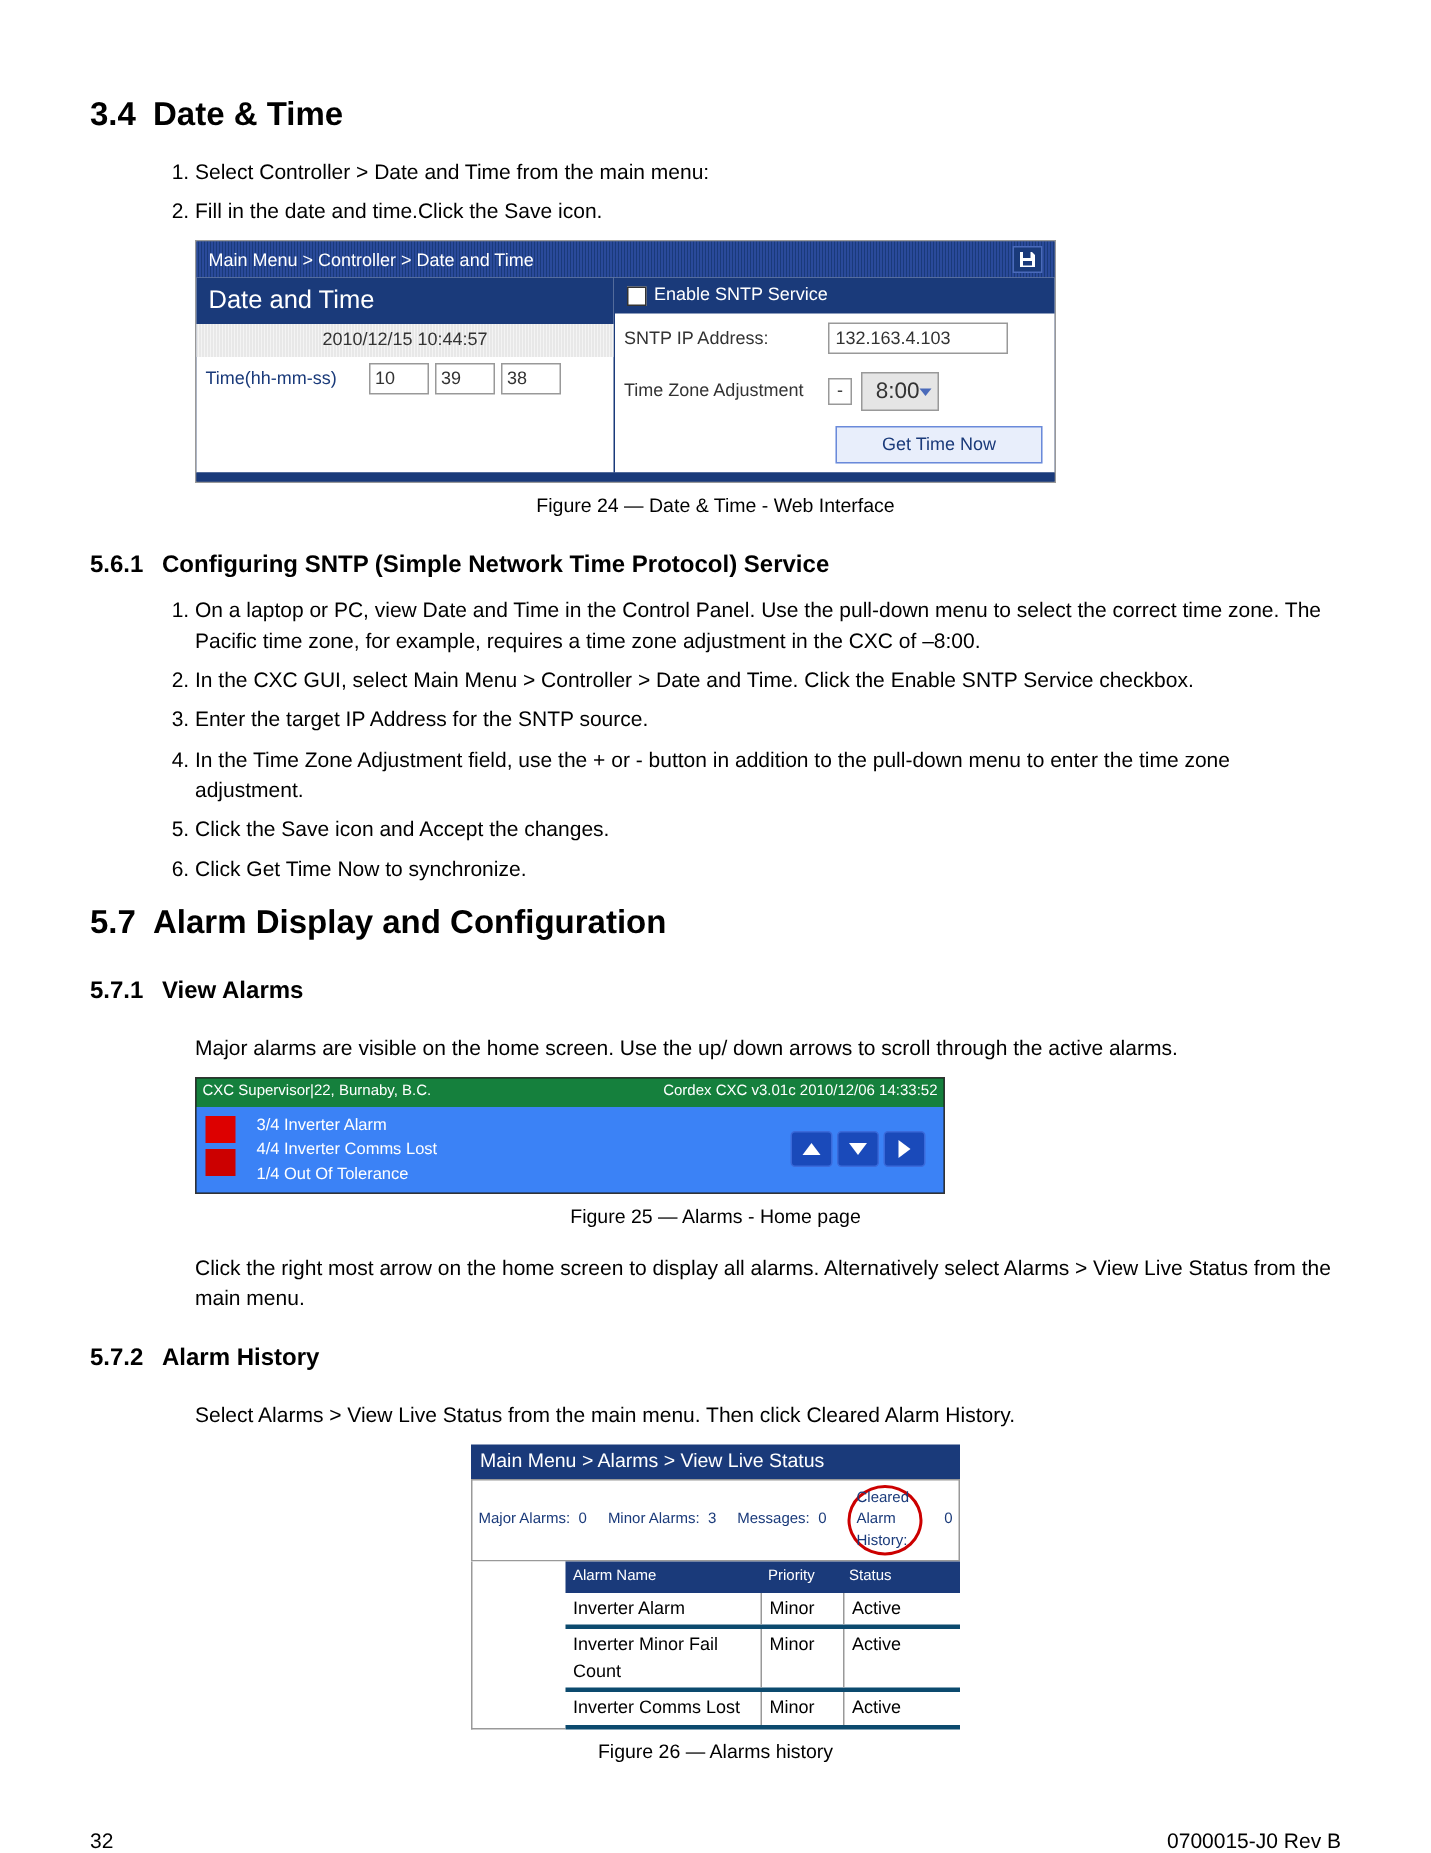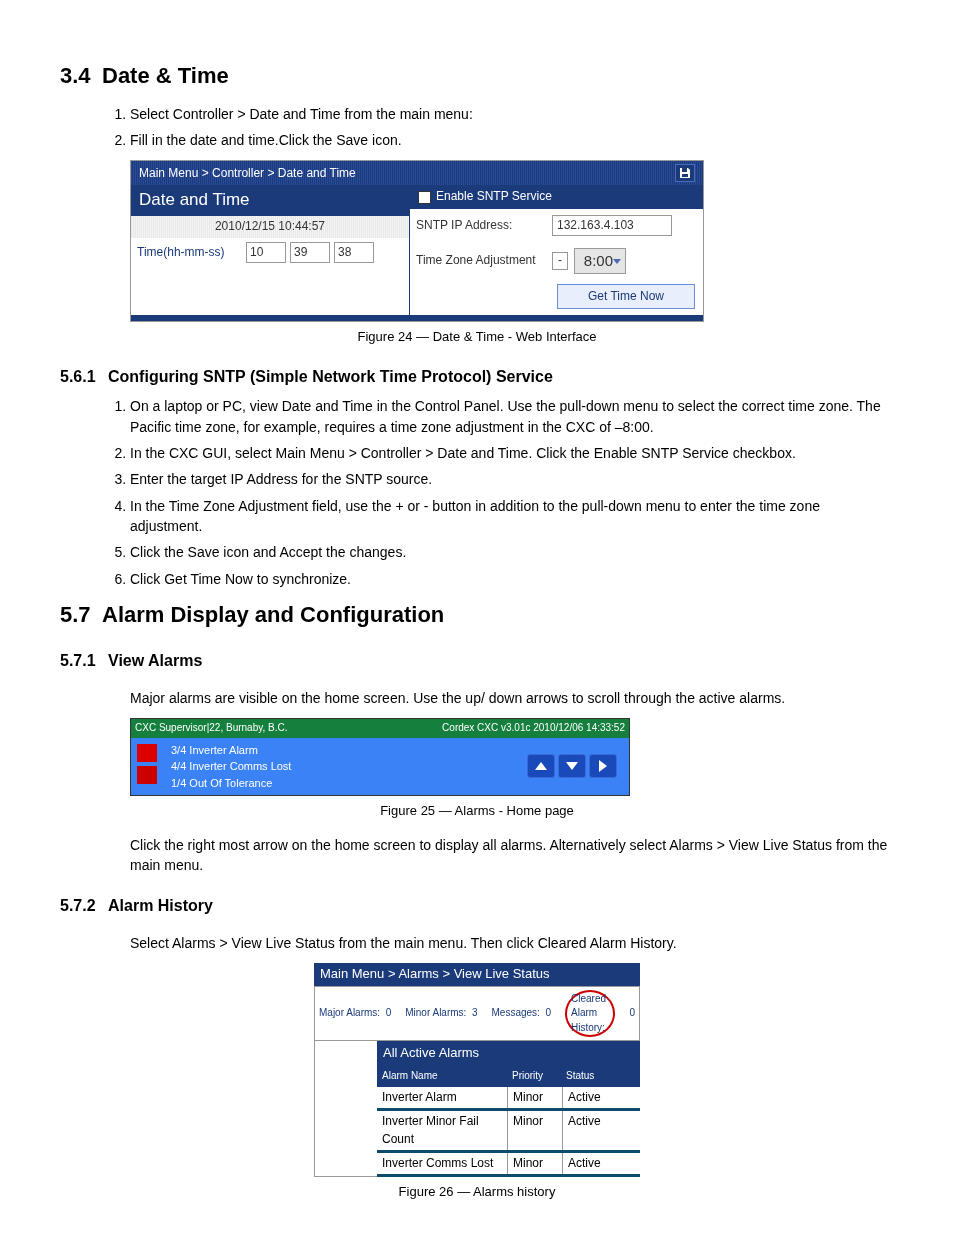--- a/index.html
+++ b/index.html
@@ -185,21 +185,20 @@
   <div class="f26s">
     <span class="stat"><span>Major Alarms:</span>&nbsp;&nbsp;<span>0</span></span>
     <span class="stat"><span>Minor Alarms:</span>&nbsp;&nbsp;<span>3</span></span>
     <span class="stat"><span>Messages:</span>&nbsp;&nbsp;<span>0</span></span>
     <span class="oval"><span>Cleared Alarm History:</span></span>
       <span>0</span>
   </div>
   <div class="f26m">
     <div class="f26sb"></div>
     <div class="f26t">
-      <div class="th">All Active Alarms</div>
       <div class="thr">
           <div class="c1">Alarm Name</div>
           <div class="c2">Priority</div>
           <div class="c3">Status</div>
         </div>
       <div id="f26rows">
           <div class="tr">
             <div class="c1">Inverter Alarm</div>
             <div class="c2">Minor</div>
             <div class="c3">Active</div>

